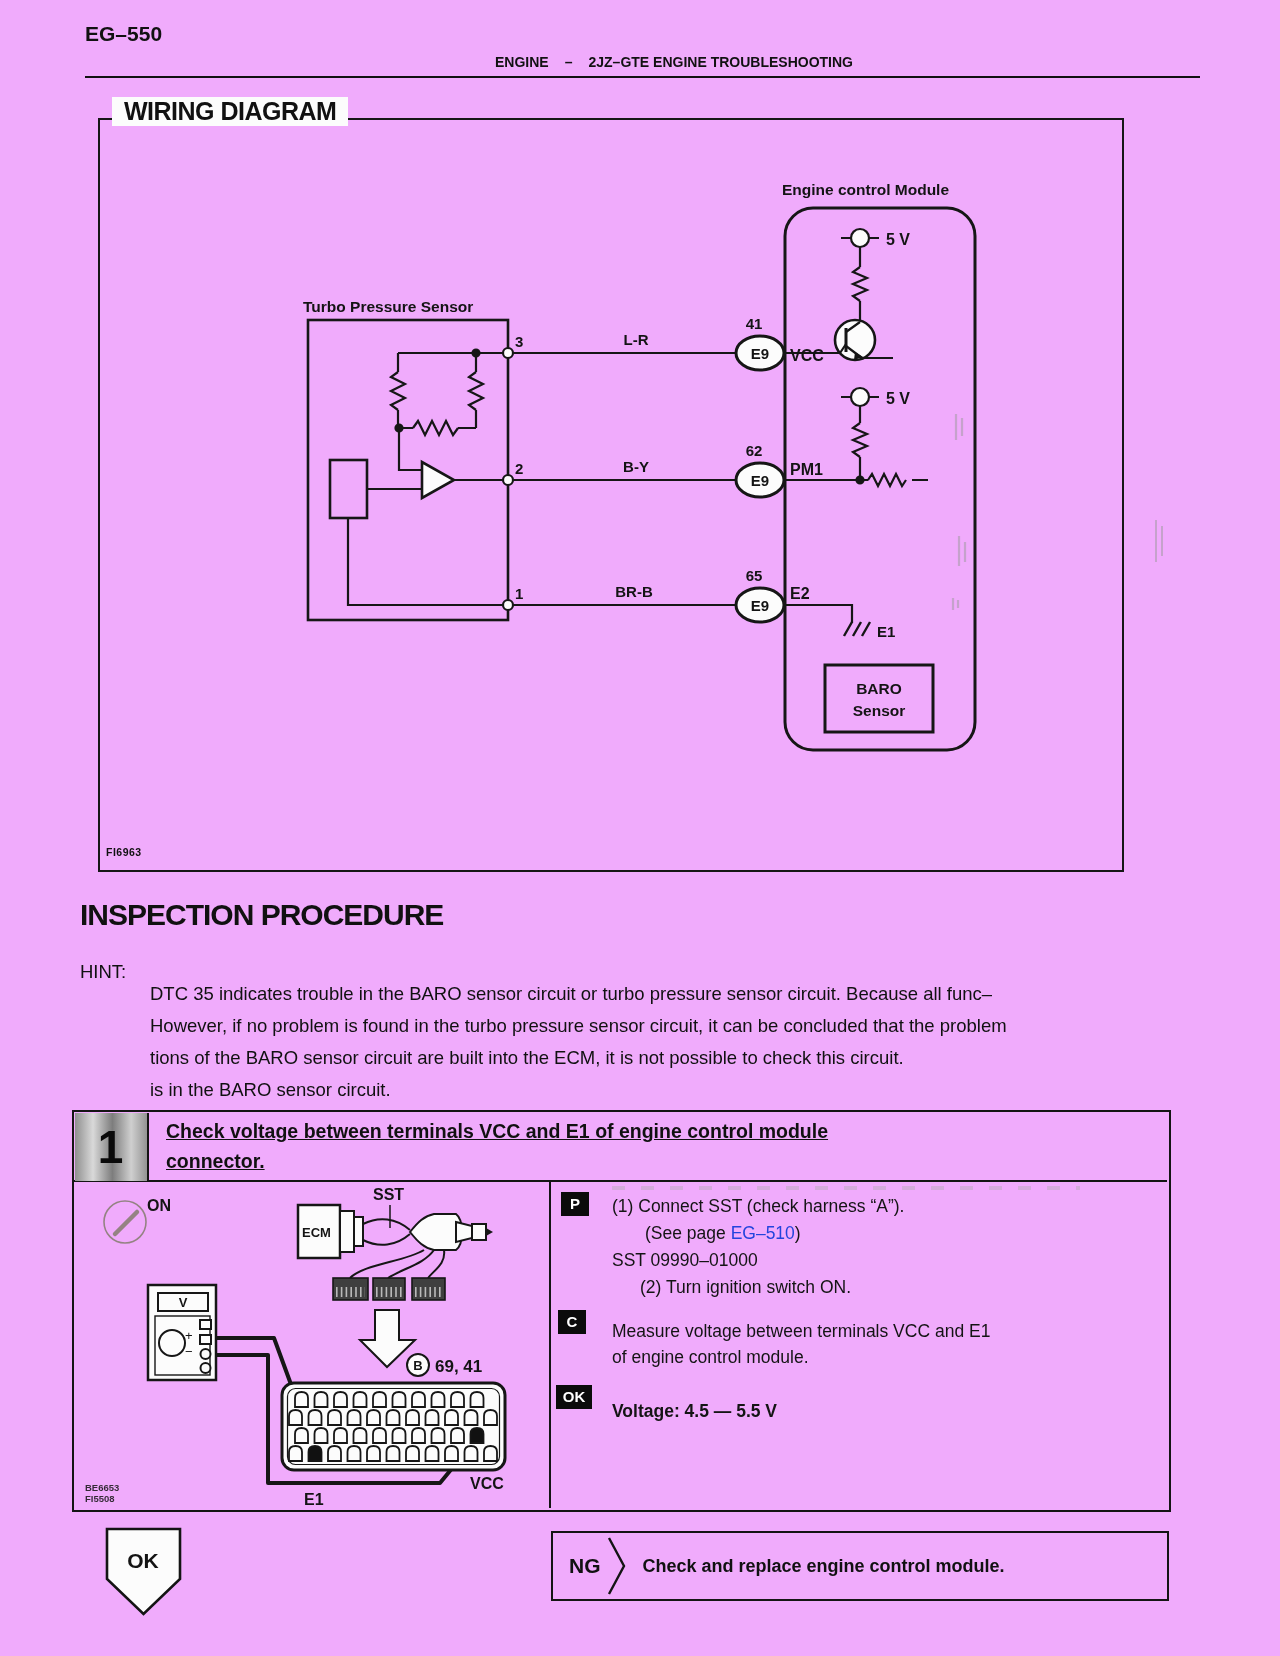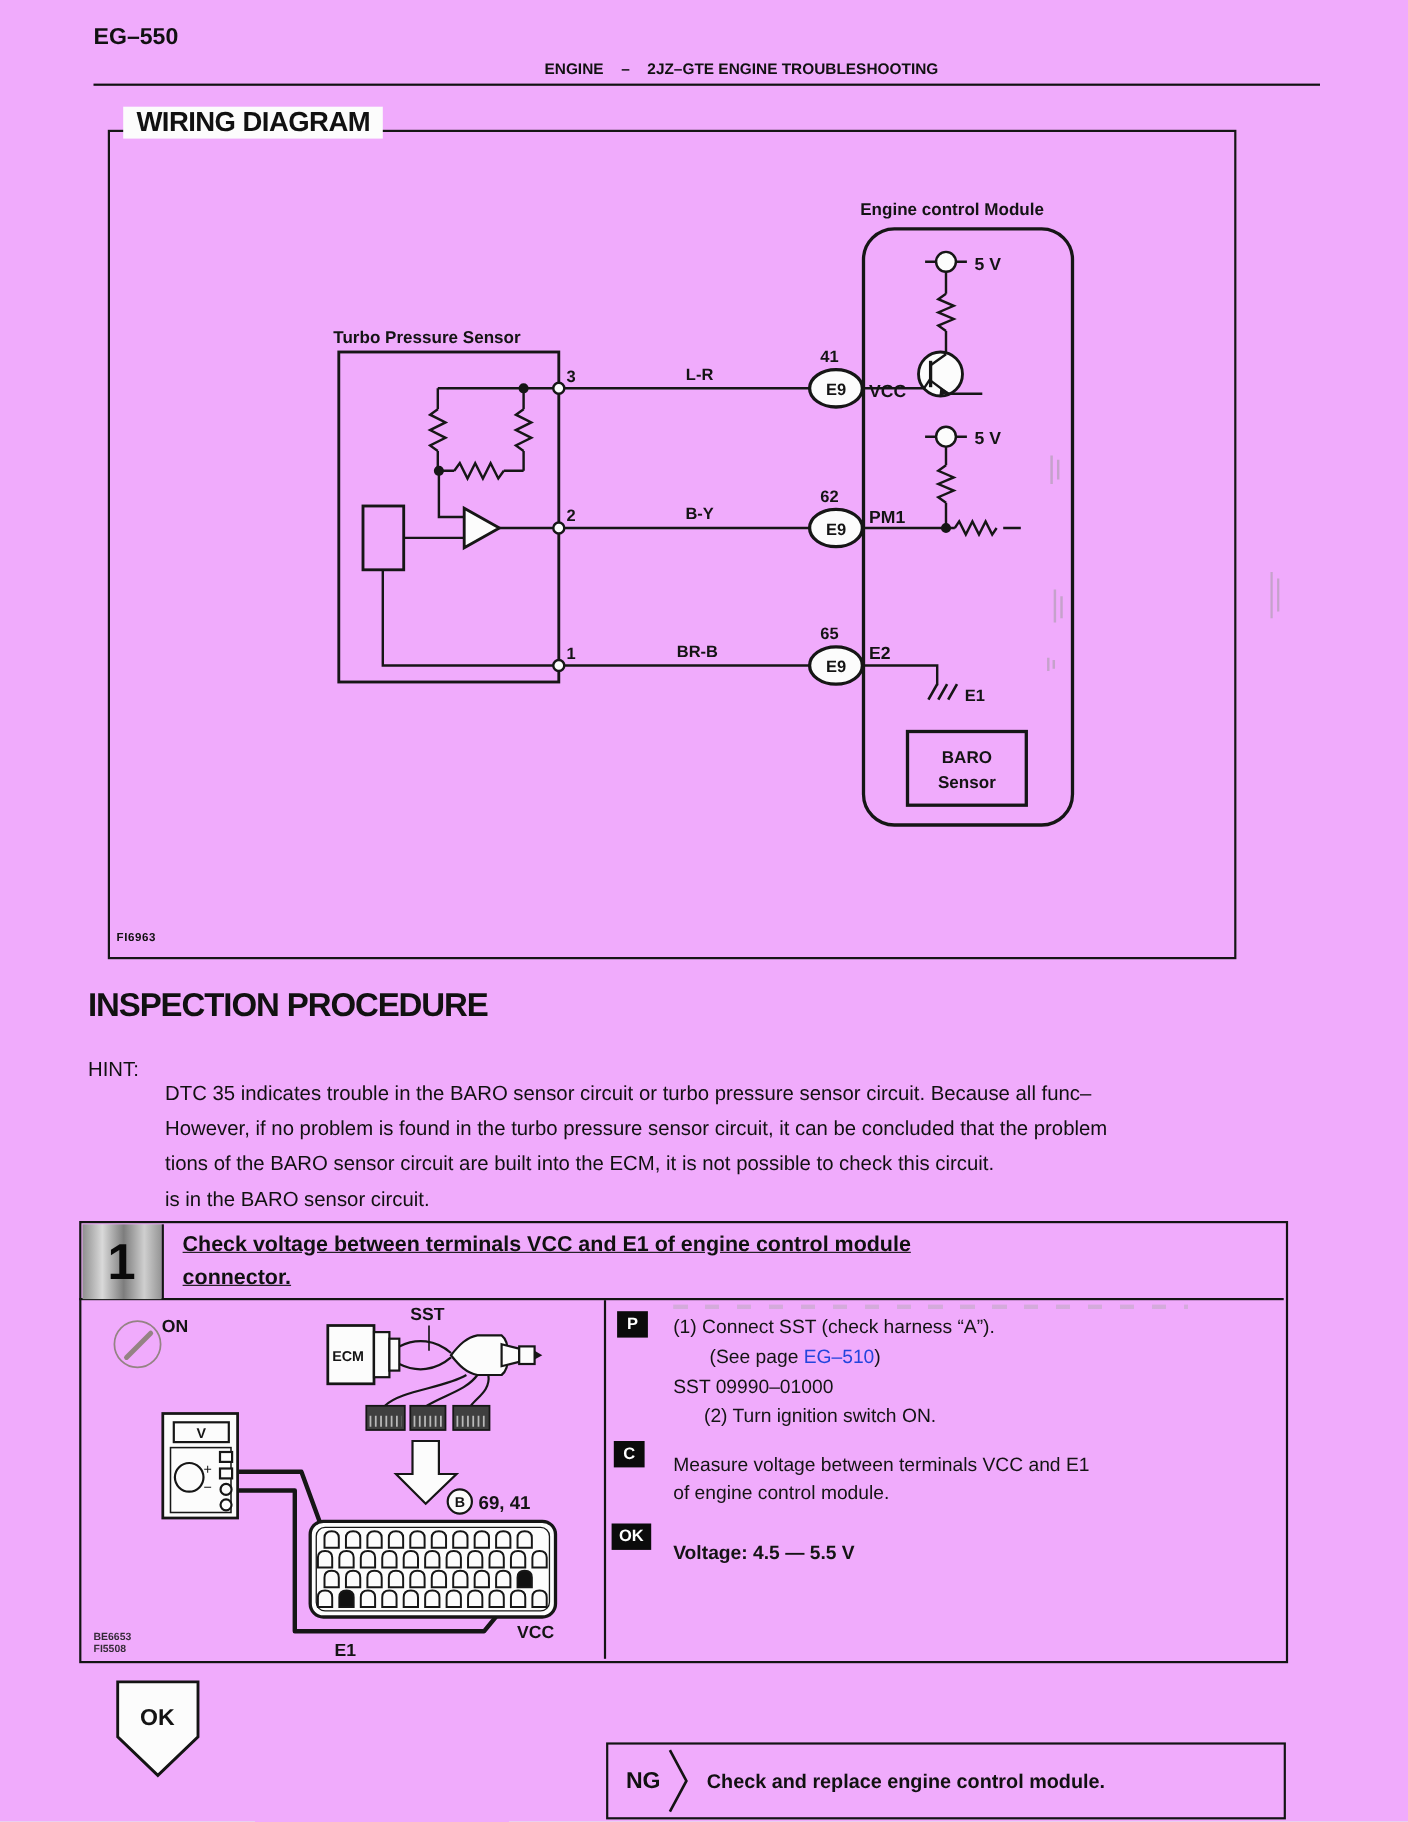--- a/index.html
+++ b/index.html
@@ -281,21 +281,21 @@
   <div class="rtext" style="left:612px;top:1250px;">SST 09990–01000</div>
   <div class="rtext" style="left:612px;top:1277px;margin-left:28px;">(2) Turn ignition switch ON.</div>
 
   <div class="badge" style="left:558px;top:1310px;width:28px;height:24px;line-height:24px;">C</div>
   <div class="rtext" style="left:612px;top:1321px;">Measure voltage between terminals VCC and E1</div>
   <div class="rtext" style="left:612px;top:1347px;">of engine control module.</div>
 
   <div class="badge" style="left:556px;top:1385px;width:36px;height:24px;line-height:24px;">OK</div>
   <div class="rtext b" style="left:612px;top:1401px;">Voltage:  4.5 — 5.5 V</div>
 
-  <div class="abs" style="left:551px;top:1584px;width:614px;height:66px;border:2.5px solid #141414;display:flex;align-items:center;">
+  <div class="abs" style="left:551px;top:1531px;width:614px;height:66px;border:2.5px solid #141414;display:flex;align-items:center;">
     <span class="b" style="font-size:21px;margin-left:16px;">NG</span>
     <svg width="22" height="62" style="margin-left:6px;">
       <polyline points="2,3 17,31 2,59" fill="none" stroke="#141414" stroke-width="2.4"></polyline>
     </svg>
     <span class="b" style="font-size:18px;margin-left:14px;">Check and replace engine control module.</span>
   </div>
 
   <svg class="abs" style="left:105px;top:1527px;" width="78" height="90" viewBox="0 0 78 90">
     <polygon points="2,2 75,2 75,52 38.5,87 2,52" fill="#fcfcfc" stroke="#141414" stroke-width="2.6"></polygon>
     <text x="38" y="41" font-size="21" font-weight="bold" text-anchor="middle">OK</text>

